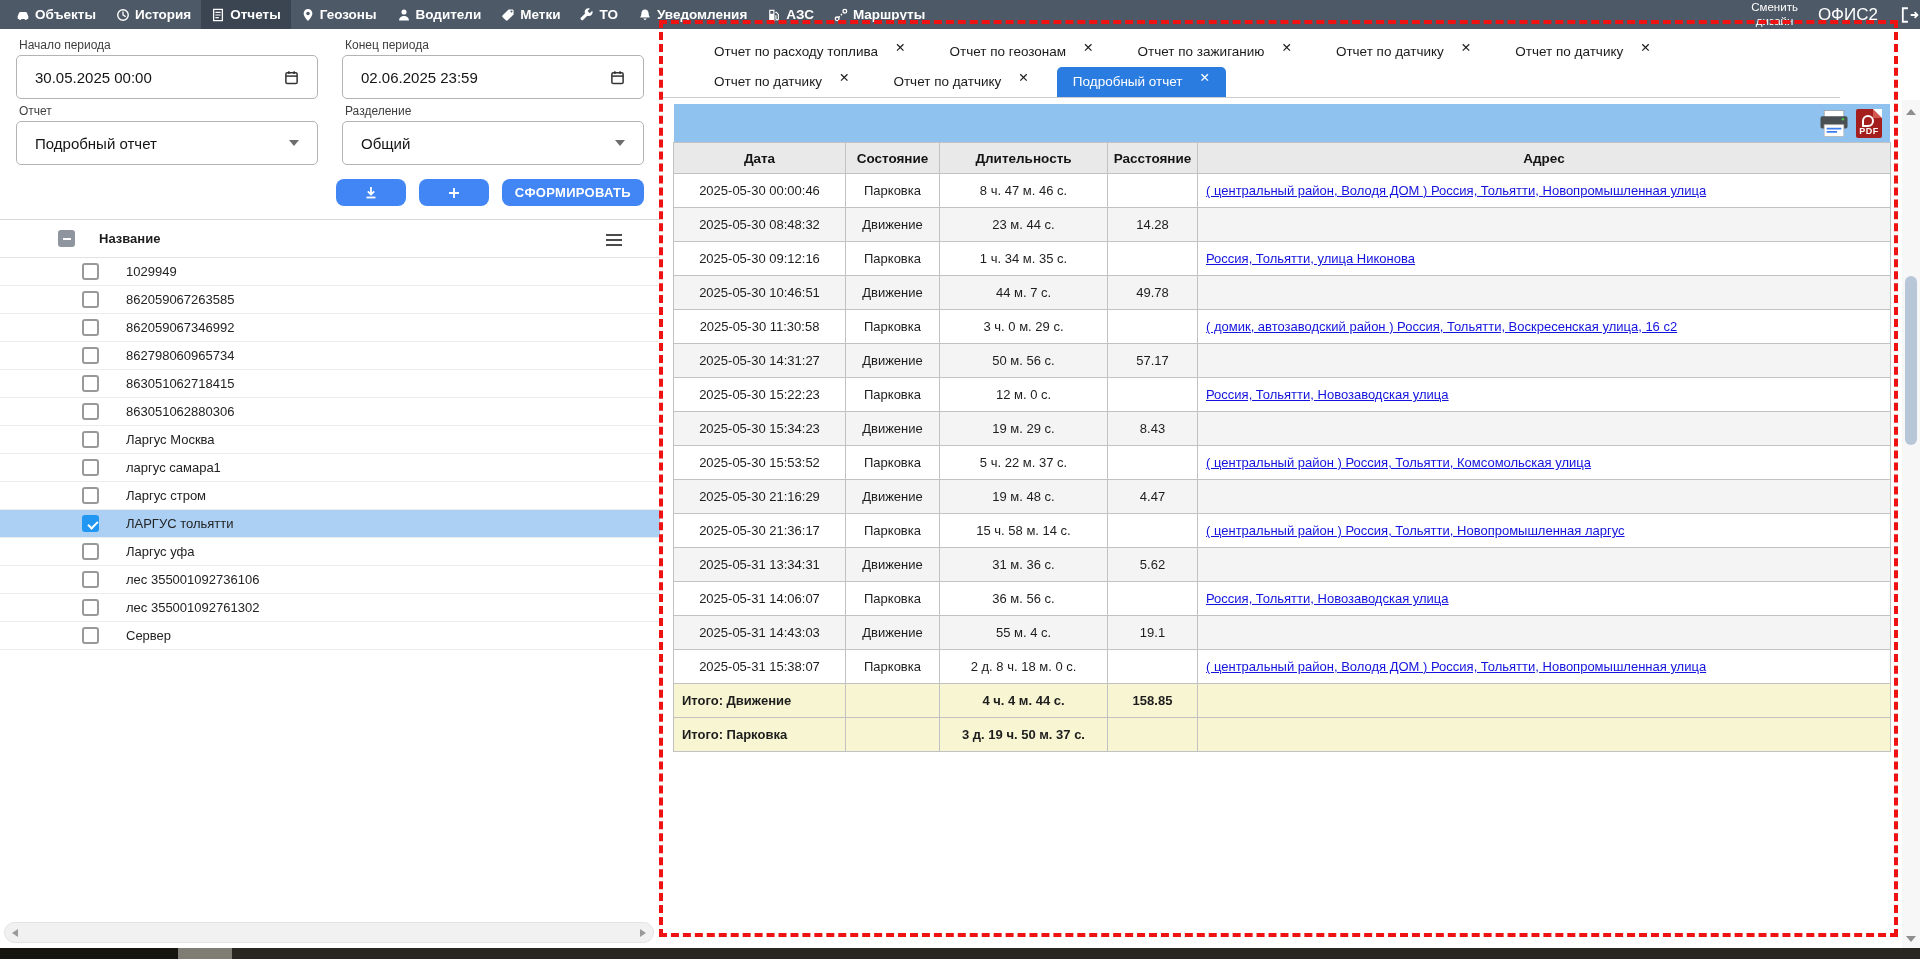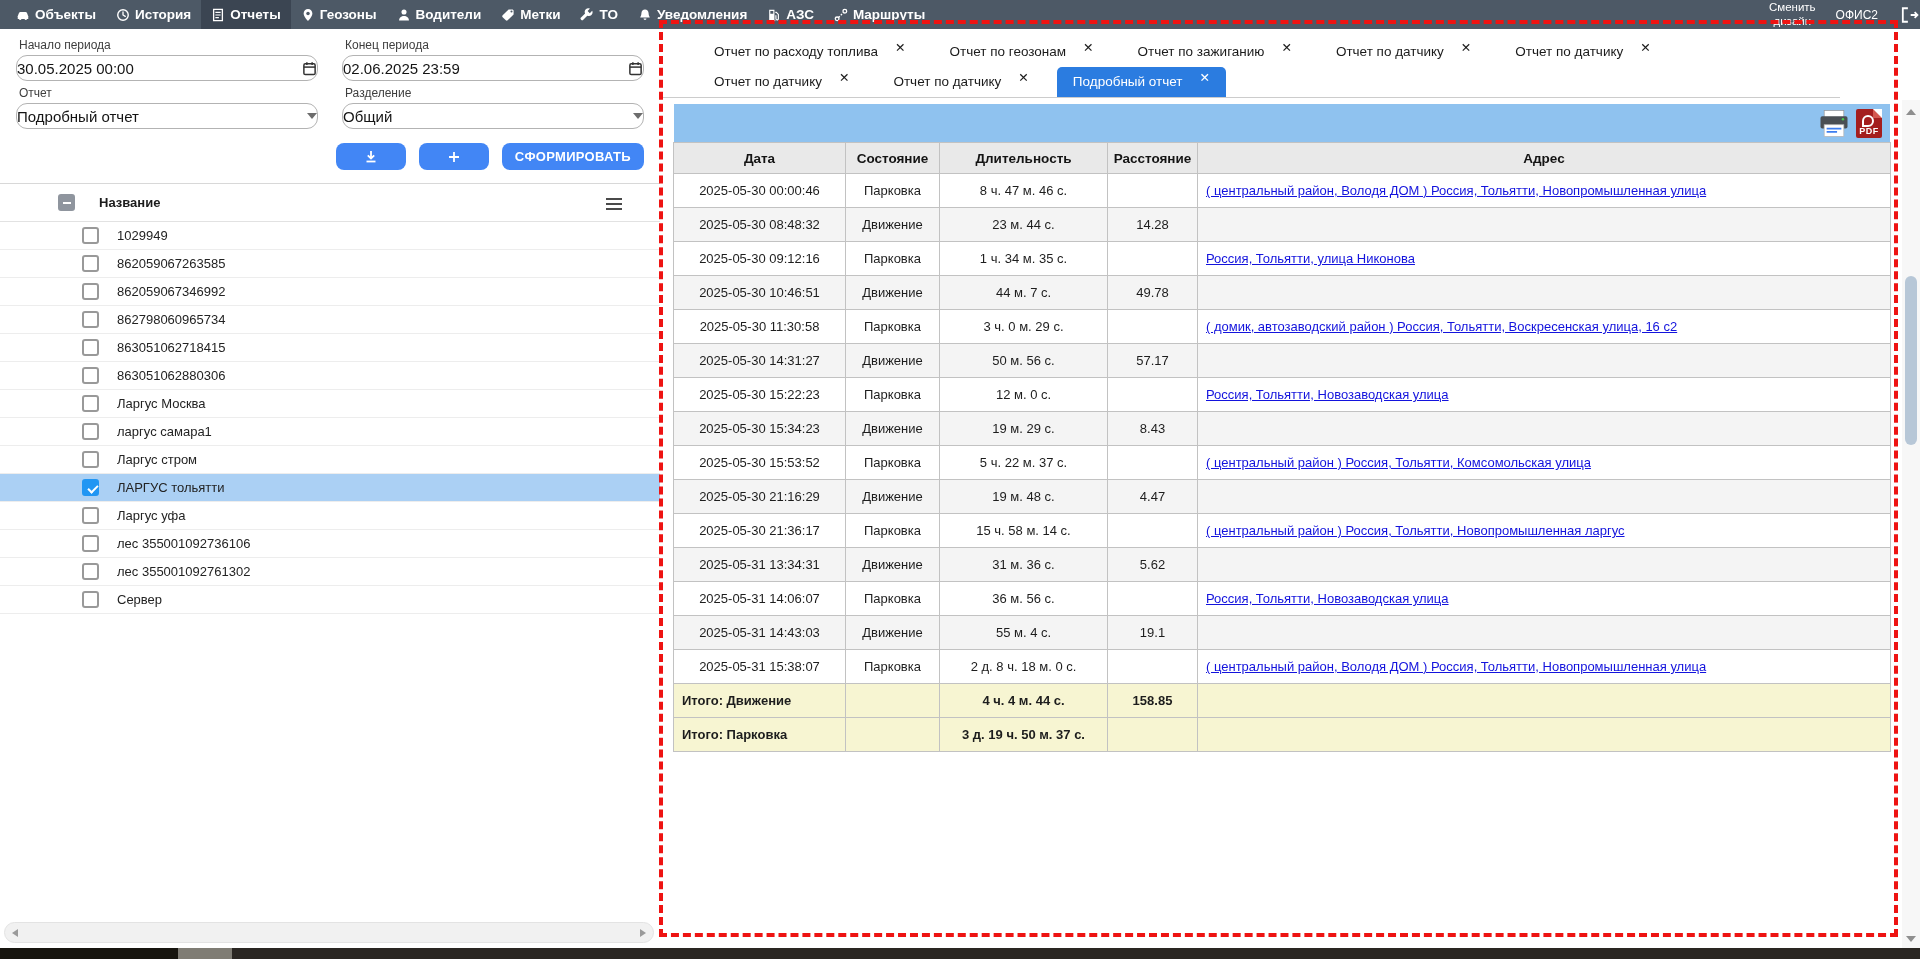--- a/index.html
+++ b/index.html
@@ -11,28 +11,28 @@
   [data-interactable="true"] { cursor:pointer; }
 
   
   .topnav { position:absolute; top:0; left:0; right:0; height:29px; background:#4d5966; display:flex; align-items:center; color:#fff; z-index:5; }
   .nav-items { display:flex; align-items:stretch; height:100%; padding-left:6px; }
   .nav-item { display:flex; align-items:center; gap:5px; padding:0 10px; font-size:13.5px; font-weight:700; white-space:nowrap; }
   .nav-item.active { background:#3b4552; }
   .nav-ico { width:14px; height:14px; flex:0 0 auto; }
   .nav-right { margin-left:auto; display:flex; align-items:center; gap:20px; }
   .change-design { font-size:11.5px; line-height:1.2; text-align:center; }
-  .account { font-size:12px; }
+  .account { font-size:17px; }
   .logout-ico { width:22px; height:18px; }
 
   
   .left-panel { position:absolute; top:29px; left:0; width:660px; bottom:11px; background:#fff; overflow:hidden; }
   .filters { display:grid; grid-template-columns:1fr 1fr; column-gap:24px; padding:6px 16px 0 16px; }
   .field label { display:block; font-size:12px; color:#3e3e3e; margin:3px 0 3px 3px; }
-  .control { height:26px; border:1px solid #b3b3b3; border-radius:11px; background:#fff; display:flex; align-items:center; justify-content:space-between; padding:0 0; font-size:15px; color:#141414; margin-bottom:2px; }
+  .control { height:44px; border:1px solid #b3b3b3; border-radius:5px; background:#fff; display:flex; align-items:center; justify-content:space-between; padding:0 18px; font-size:15px; color:#141414; margin-bottom:2px; }
   .cal-ico { width:15px; height:15px; }
   .sel-arrow { width:0; height:0; border-left:5px solid transparent; border-right:5px solid transparent; border-top:6px solid #6d6d6d; }
 
   .actions { display:flex; justify-content:flex-end; gap:13px; padding:12px 16px 13px 16px; border-bottom:1px solid #d8d8d8; }
   .btn { background:#4286f5; color:#fff; border:none; border-radius:8px; height:27px; display:flex; align-items:center; justify-content:center; font-family:inherit; }
   .btn.icon-btn { width:70px; }
   .btn svg { width:16px; height:16px; }
   .btn.generate { padding:0 13px; font-size:13px; font-weight:700; letter-spacing:.3px; }
 
   .list-header { position:relative; display:flex; align-items:center; height:38px; padding-left:58px; border-bottom:1px solid #e2e2e2; }
@@ -42,21 +42,21 @@
 
   .cb { width:17px; height:17px; border:2px solid #999; border-radius:3px; background:#fff; position:relative; flex:0 0 auto; }
   .cb.indet { background:#8f959e; border-color:#8f959e; }
   .cb.indet::after { content:""; position:absolute; left:3px; top:6px; width:8px; height:2px; background:#fff; }
   .cb.checked { background:#2196f3; border-color:#2196f3; }
   .cb.checked::after { content:""; position:absolute; left:3.5px; top:5.5px; width:8px; height:4px; border-left:2px solid #fff; border-bottom:2px solid #fff; transform:rotate(-45deg); transform-origin:center; margin-top:-2px; }
 
   .obj-list {}
   .obj-row { display:flex; align-items:center; height:28px; padding-left:82px; border-bottom:1px solid #ededed; }
   .obj-row.checked { background:#abd0f4; }
-  .obj-label { font-size:13px; color:#232323; margin-left:18px; }
+  .obj-label { font-size:13px; color:#232323; margin-left:27px; }
 
   .h-scroll { position:absolute; left:4px; bottom:5px; width:650px; height:21px; background:#f1f1f1; border:1px solid #e3e3e3; border-radius:11px; }
   .hs-left, .hs-right { position:absolute; top:6px; width:0; height:0; border-top:4.5px solid transparent; border-bottom:4.5px solid transparent; }
   .hs-left  { left:7px;  border-right:6px solid #9a9a9a; }
   .hs-right { right:7px; border-left:6px solid #9a9a9a; }
 
   
   .right-panel { position:absolute; top:29px; left:660px; width:1240px; bottom:11px; background:#fff; }
   .tabs { display:flex; flex-wrap:wrap; align-items:flex-end; column-gap:12px; width:1180px; padding:8px 0 0 38px; border-bottom:1px solid #cccccc; }
   .tab { display:flex; align-items:flex-start; gap:17px; padding:7px 16px 8px 16px; font-size:13.5px; color:#1b1b1b; white-space:nowrap; }

